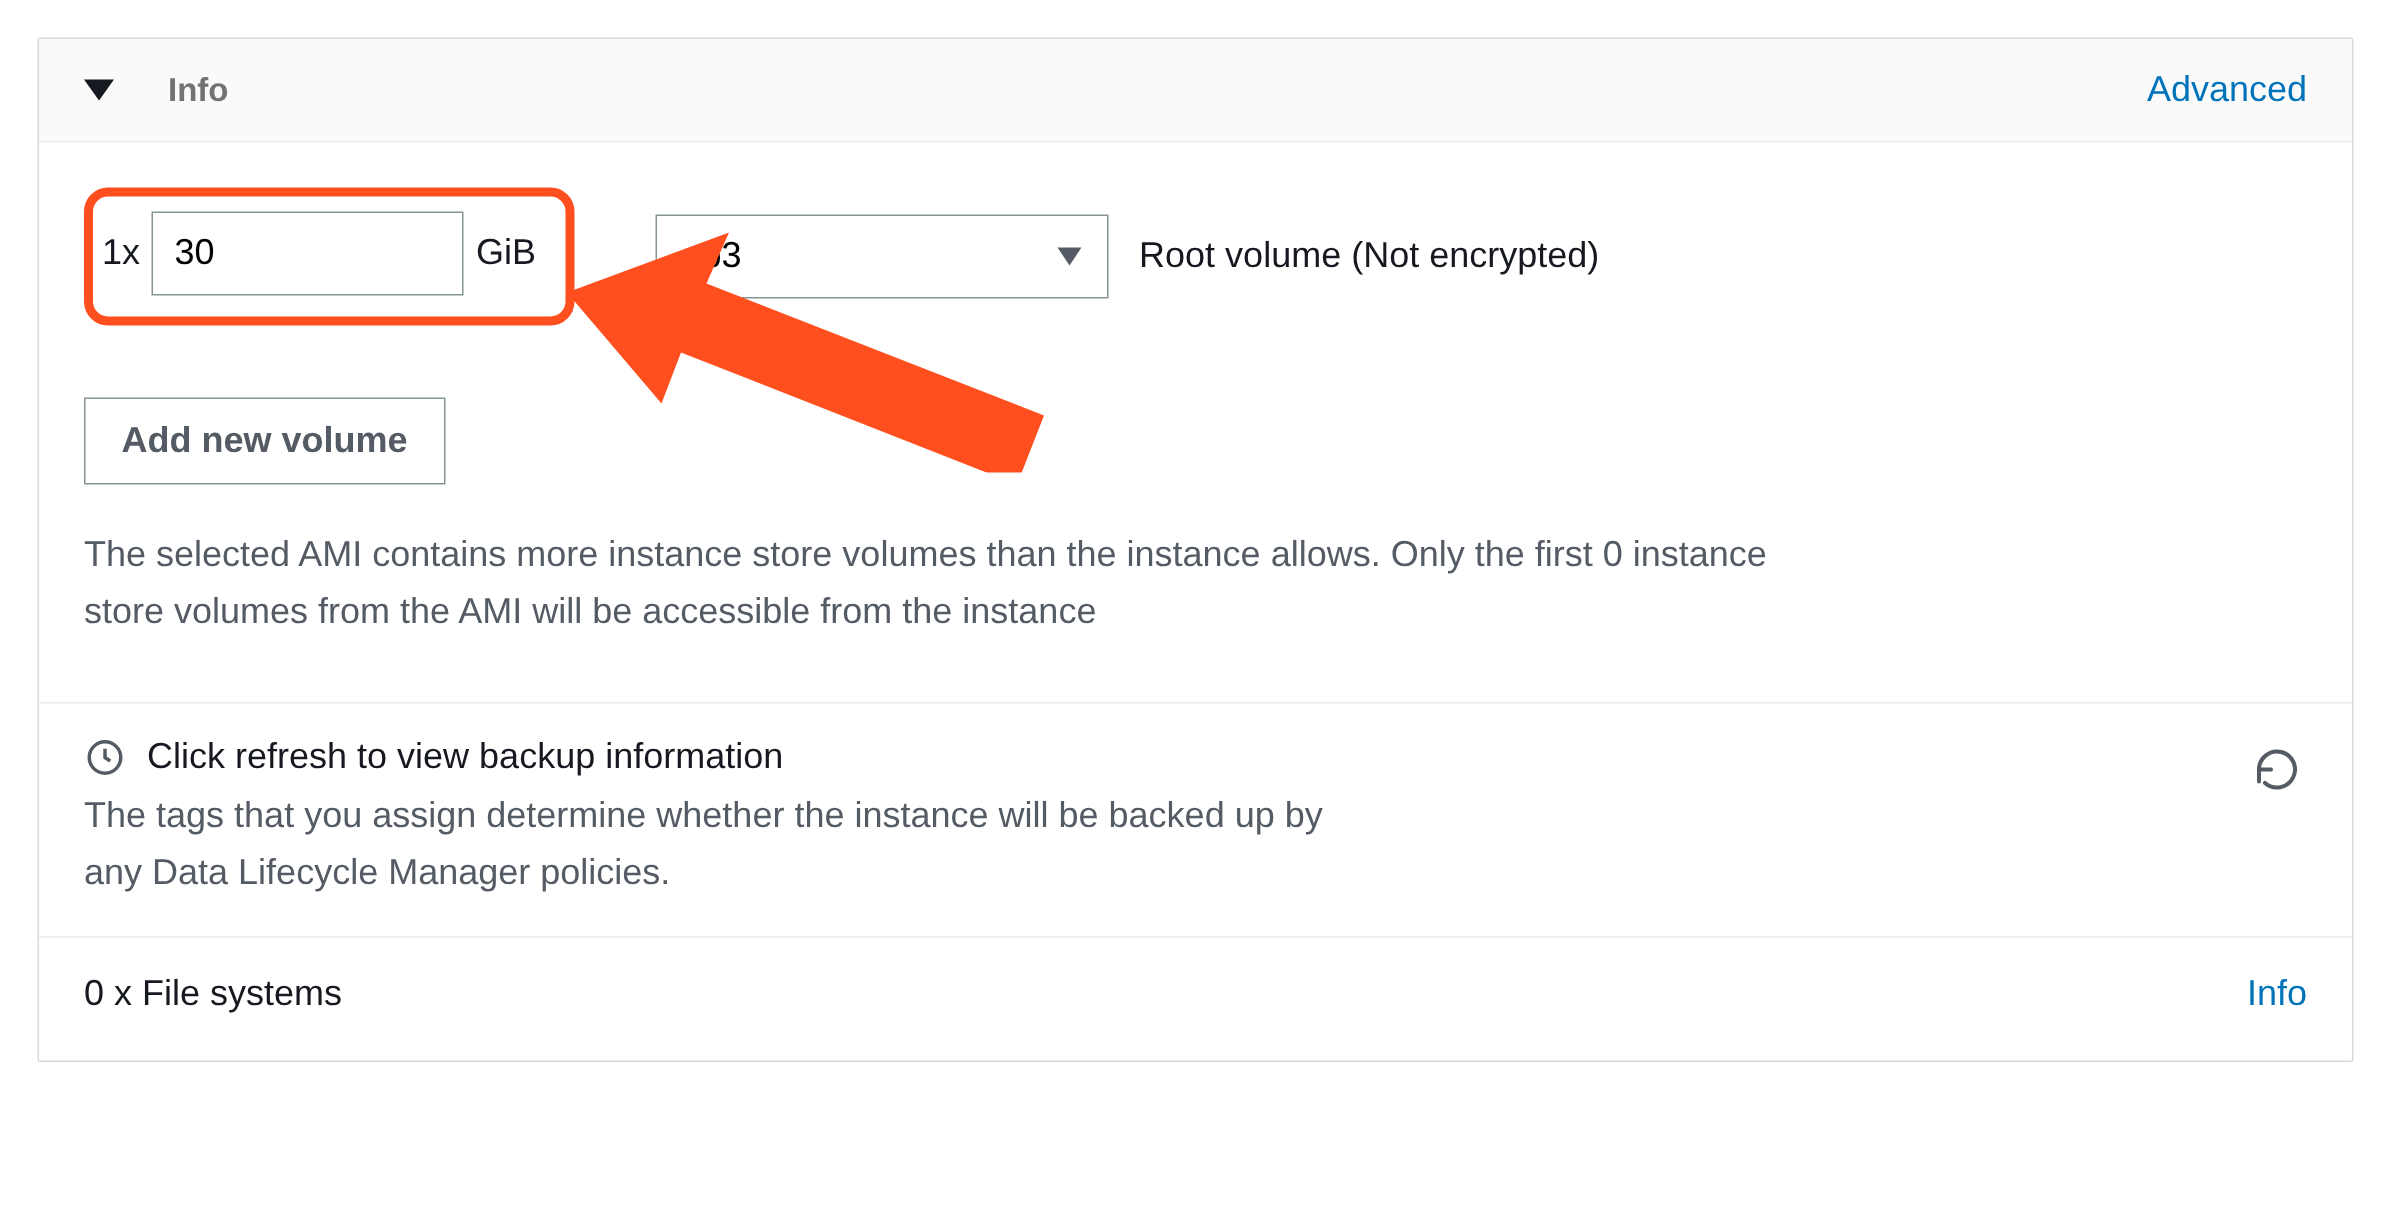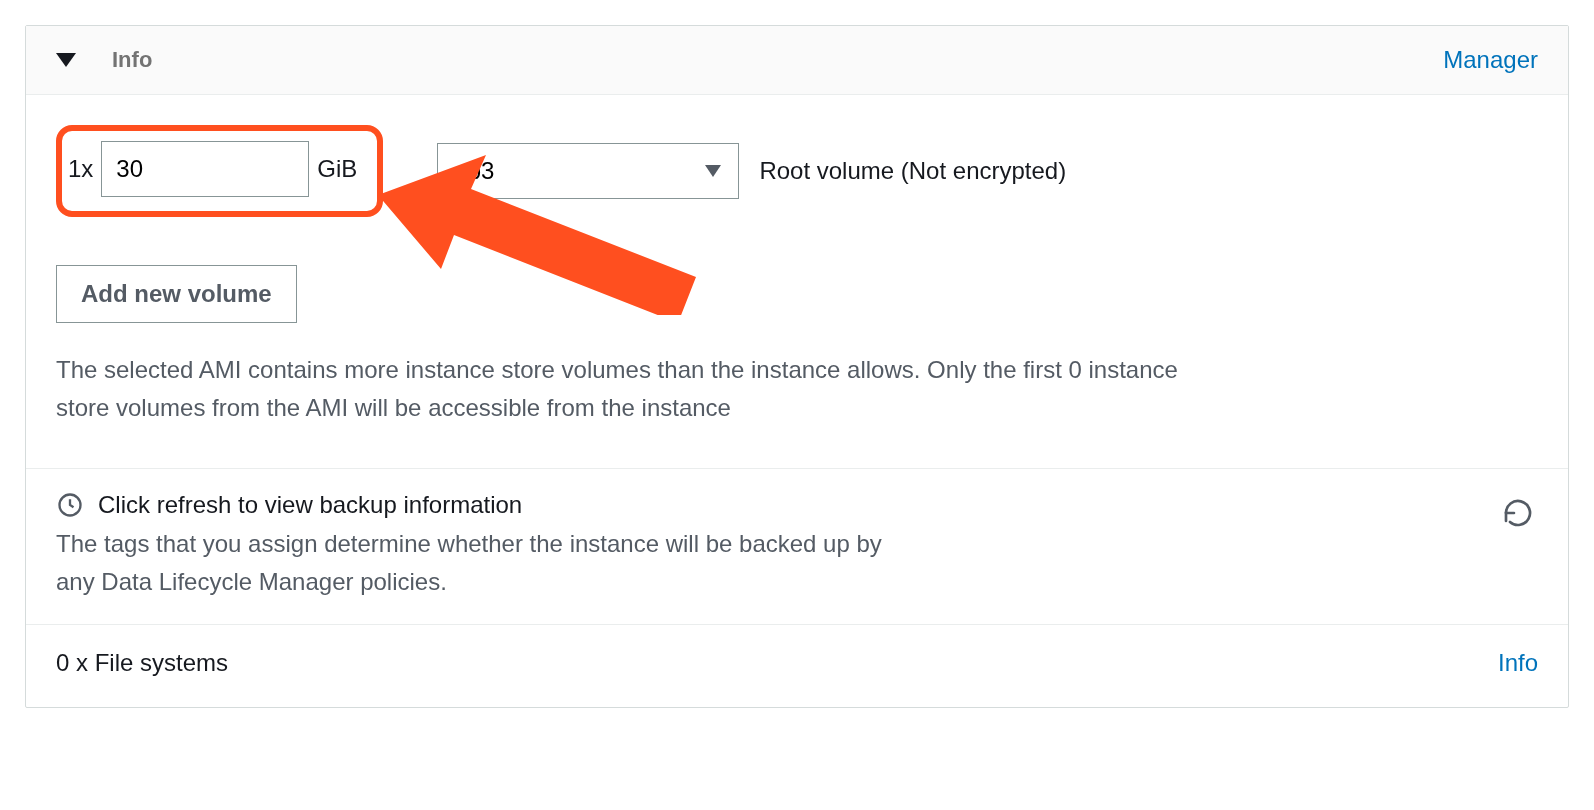--- a/index.html
+++ b/index.html
@@ -187,21 +187,21 @@
 </style>
 </head>
 <body>
 
 <div class="panel">
 
   <div class="panel-header">
     <div class="caret-down"></div>
     <div class="info-link">Info</div>
     <div class="spacer"></div>
-    <div class="advanced-link">Manager</div>
+    <div class="advanced-link">Advanced</div>
   </div>
 
   <div class="panel-body" style="position:relative;">
 
     <div class="volume-row">
       <div class="volume-group highlight-box">
         <span class="qty-label">1x</span>
         <input class="size-input" type="text" value="30" style="">
         <span class="unit-label">GiB</span>
       </div>

